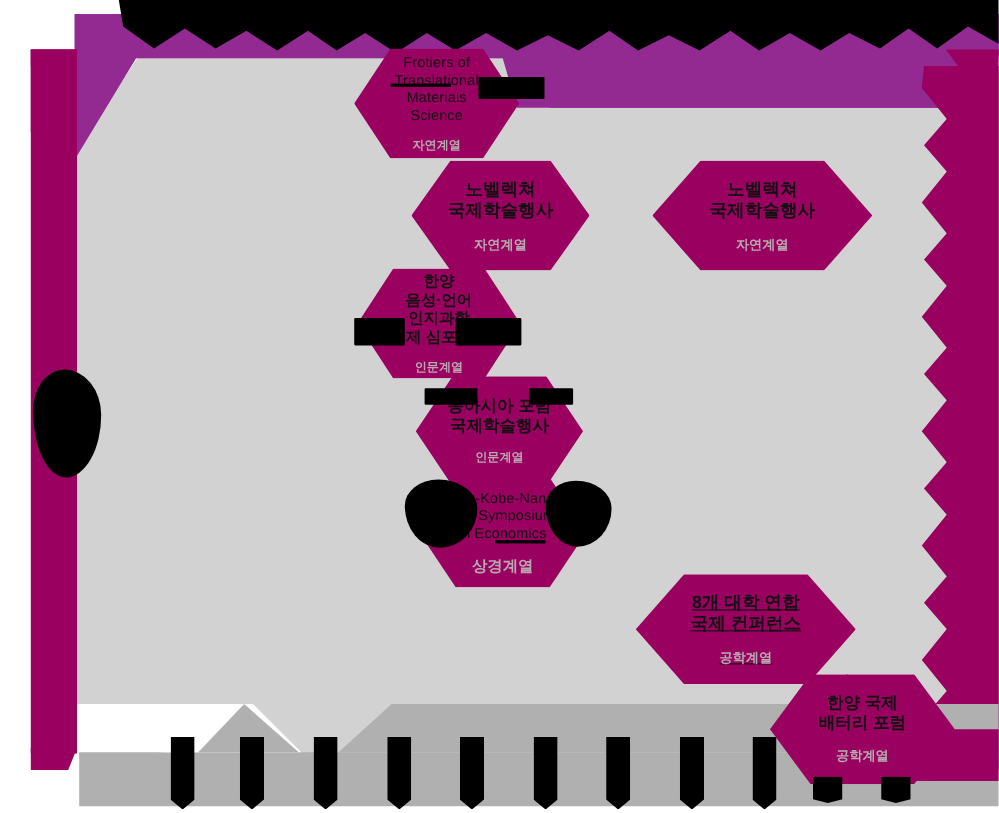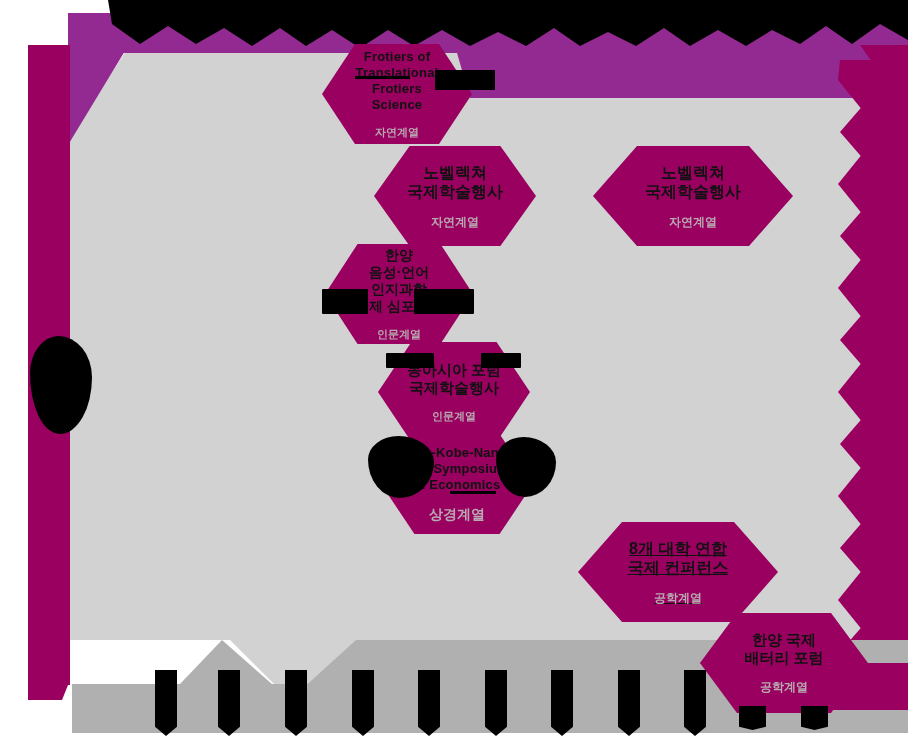--- a/index.html
+++ b/index.html
@@ -47,21 +47,21 @@
     white-space: nowrap;
   }
   .hex .sub {
     display: block;
     color: #b8aab1;
     font-weight: 700;
     margin-top: 13px;
     white-space: nowrap;
   }
   .hex.latin .t-line {
-    font-weight: 700;
+    font-weight: 400;
     letter-spacing: .2px;
   }
 
   
   .redact {
     position: absolute;
     background: #000000;
   }
   .redact.bar {
     border-radius: 1px;
@@ -130,21 +130,21 @@
                L 608 32 L 580 46 L 554 28 L 526 46 L 498 32 L 470 46
                L 442 30 L 414 46 L 388 30 L 360 48 L 332 30 L 306 46
                L 280 28 L 252 46 L 224 28 L 196 44 L 168 26 L 140 44
                L 112 24 Z" fill="#000000"></path>
     </g>
   </svg>
 
   <div class="hex latin" style="left:322px; top:44px; width:150px; height:100px; font-size:13px;">
     <span class="t-line">Frotiers of</span>
     <span class="t-line">Translational</span>
-    <span class="t-line">Frotiers</span>
+    <span class="t-line">Materials</span>
     <span class="t-line">Science</span>
     <span class="sub" style="font-size:11px;">자연계열</span>
   </div>
 
   <div class="hex" style="left:374px; top:146px; width:162px; height:100px; font-size:16px;">
     <span class="t-line">노벨렉쳐</span>
     <span class="t-line">국제학술행사</span>
     <span class="sub" style="font-size:12px;">자연계열</span>
   </div>
 

